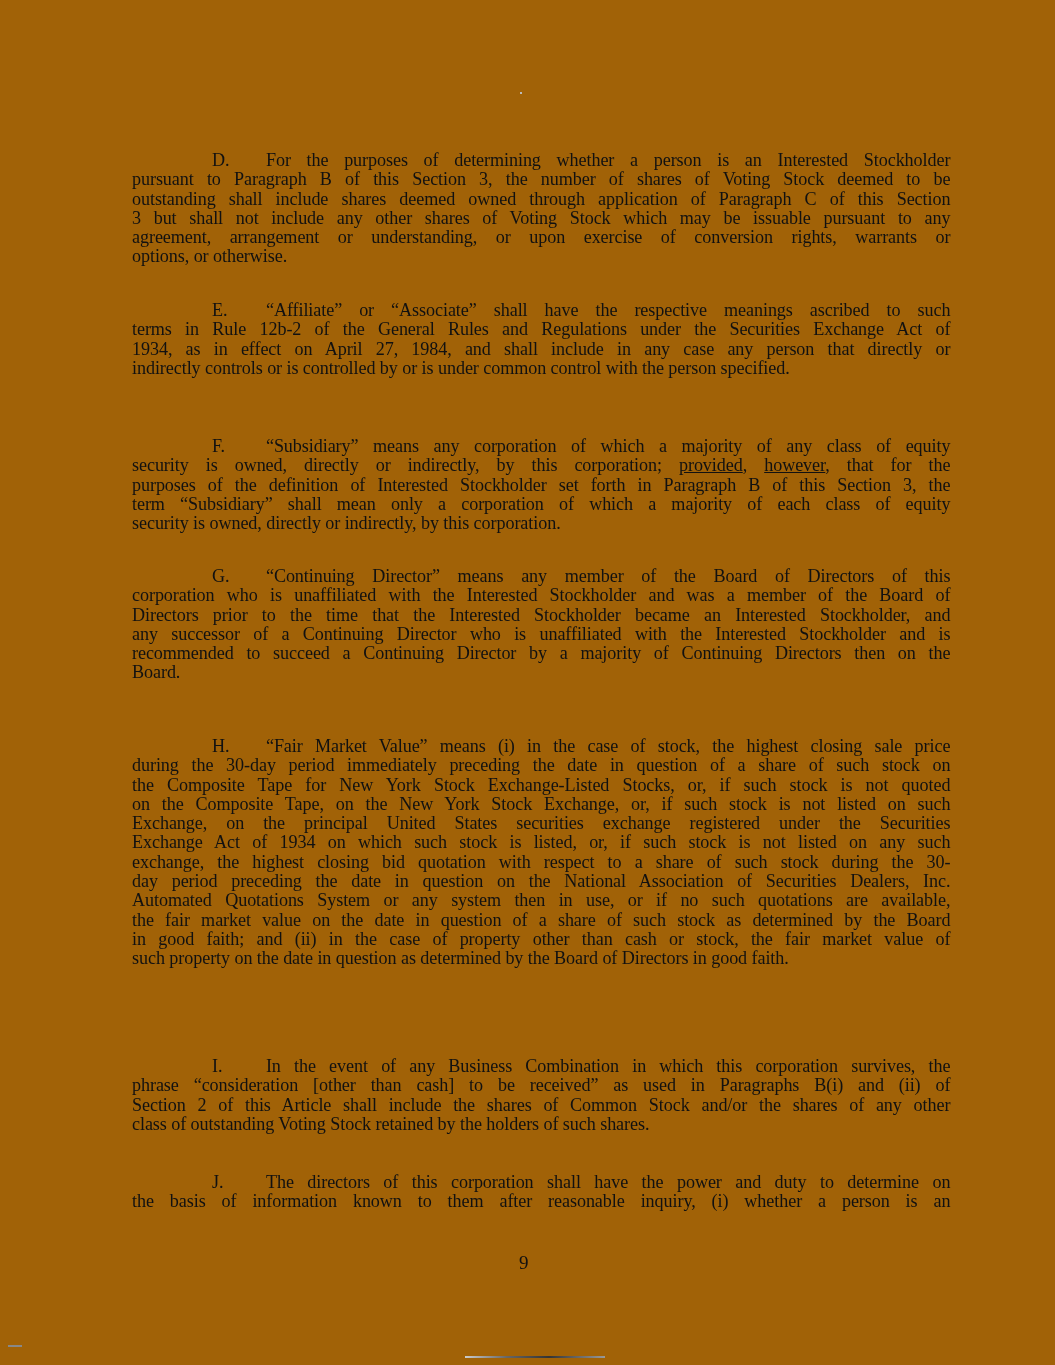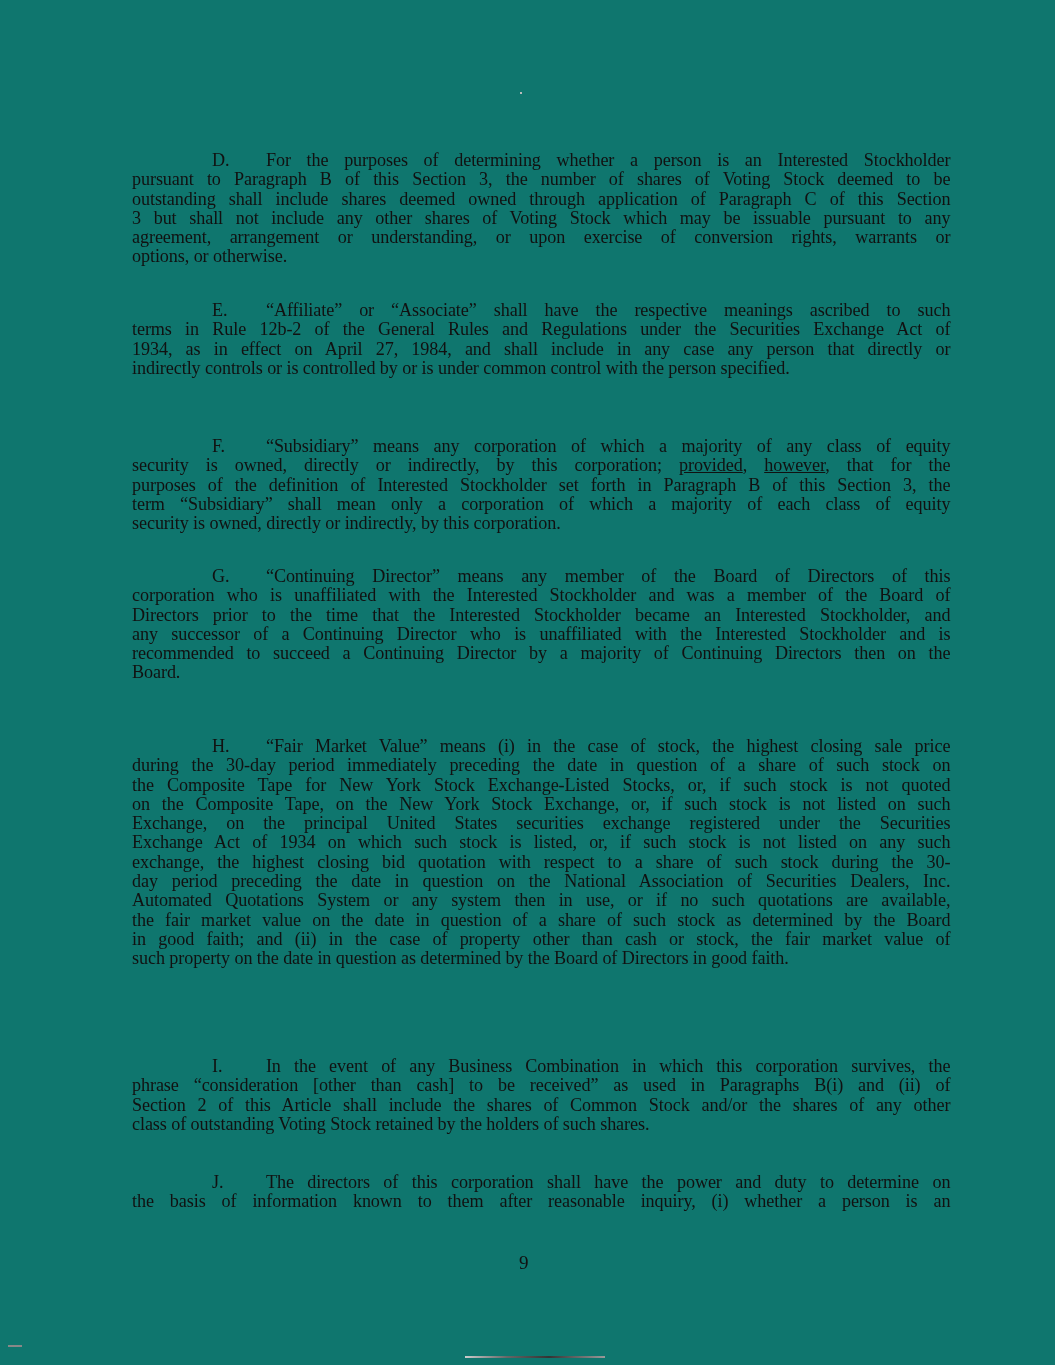--- a/index.html
+++ b/index.html
@@ -1,19 +1,19 @@
 <!DOCTYPE html>
 <html><head>
 <meta charset="utf-8">
 <style>
   html, body { margin: 0; padding: 0; background: #ffffff; }
   body { width: 1055px; height: 1365px; position: relative; overflow: hidden; }
   .page {
     position: absolute; left: 0; top: 0; width: 1055px; height: 1365px;
-    background: #0f766e; color: #111111;
+    background: #a16207; color: #111111;
     font-family: "Liberation Serif", serif;
   }
   .para {
     position: absolute; left: 132px; width: 820px;
     font-size: 19.5px; line-height: 19.3px;
     text-align: justify; text-align-last: left;
     transform: scaleX(0.93); transform-origin: left top;
     width: 880px;
     letter-spacing: -0.1px;
   }

